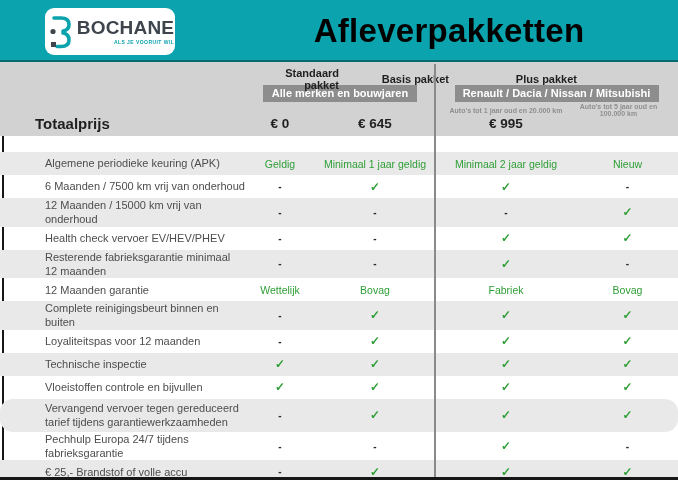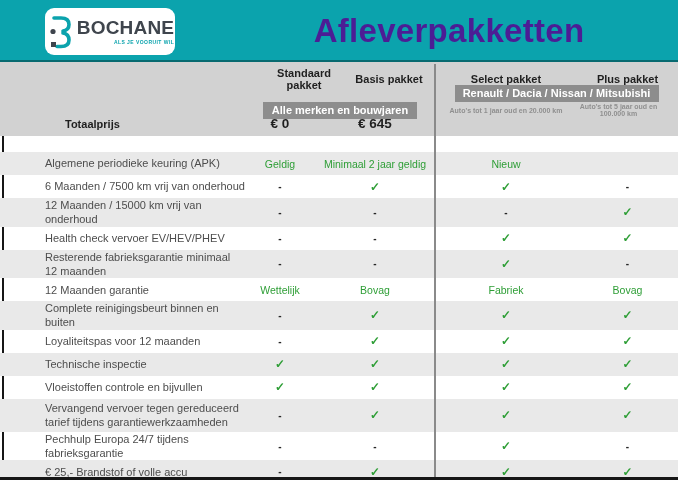--- a/index.html
+++ b/index.html
@@ -7,57 +7,57 @@
 
   
   .topbar{position:absolute;top:0;left:0;width:678px;height:62px;background:#0ba3ad;
           border-bottom:2px solid rgba(0,0,0,0.35);box-sizing:border-box;z-index:3;}
   .logo-card{position:absolute;left:45px;top:8px;width:130px;height:47px;background:#ffffff;
              border-radius:9px;display:flex;align-items:center;justify-content:center;gap:5px;}
   .logo-texts{display:flex;flex-direction:column;align-items:flex-end;}
   .logo-name{font-size:19px;font-weight:700;color:#3f454d;letter-spacing:0.2px;line-height:1;}
   .logo-tagline{font-size:5px;font-weight:700;color:#0ba3ad;letter-spacing:0.45px;margin-top:2px;}
   .title{position:absolute;left:230px;right:10px;top:12px;margin:0;text-align:center;
-         color:#4c1d95;font-size:33px;font-weight:700;letter-spacing:0.3px;}
+         color:#000000;font-size:33px;font-weight:700;letter-spacing:0.3px;}
 
   
   .left-line{position:absolute;left:2px;top:64px;bottom:2px;width:2px;background:#161616;z-index:1;}
   .divider-line{position:absolute;left:434px;top:64px;bottom:3px;width:2px;background:#8a8a8a;z-index:5;}
 
   
   .grid{display:grid;grid-template-columns:245px 70px 120px 142px 101px;align-items:center;}
 
   
   .table-head{position:relative;z-index:2;margin-top:62px;background:#d2d2d2;
               padding-top:5px;padding-bottom:3px;}
   .titles-row{height:16px;}
-  .col-title{text-align:center;font-size:11px;font-weight:700;color:#1f1f1f;}
+  .col-title{text-align:right;font-size:11px;font-weight:700;color:#1f1f1f;}
   .col-title.nudge-a{transform:translateX(24px);}
   .col-title.nudge-b{transform:translateX(14px);}
   .banners-row{height:17px;margin-top:2px;}
   .banner-area{grid-column:2/4;display:flex;justify-content:center;align-items:center;}
   .banner-area.right{grid-column:4/6;}
   .banner{background:#8d8d8d;color:#ffffff;font-size:11px;font-weight:700;height:17px;
           line-height:17px;text-align:center;}
   .banner.left-b{width:154px;}
   .banner.right-b{width:204px;}
   .notes-row{height:10px;margin-top:1px;}
   .note{text-align:center;font-size:7px;font-weight:700;color:#8f8f8f;}
   .note.c4{grid-column:4;}
   .note.c5{grid-column:5;transform:translateX(-9px);}
   .price-row{height:19px;margin-top:1px;}
-  .total-label{padding-left:45px;font-size:11px;font-weight:700;color:#1f1f1f;margin-left:20px;}
+  .total-label{padding-left:35px;font-size:15px;font-weight:700;color:#1f1f1f;}
   .price{text-align:center;font-size:13.5px;font-weight:700;color:#1f1f1f;}
 
   .gap{height:16px;}
 
   
   .rows{position:relative;}
   .row{min-height:23px;}
-  .row.tall{min-height:33px;}
+  .row.tall{min-height:33px;border-radius:13px;}
   .row:nth-child(odd){background:#e9e9e9;position:relative;z-index:2;}
   .row-label{padding-left:45px;font-size:11px;color:#4d4d4d;line-height:1.3;max-width:205px;}
   .cell{text-align:center;}
   .cell.check{color:#2e9e36;font-size:12px;font-weight:700;}
   .cell.dash{color:#262626;font-size:10px;font-weight:700;}
   .cell.green-text{color:#2e9e36;font-size:10.5px;font-weight:400;}
 
   .bottom-line{position:absolute;left:0;bottom:0;width:678px;height:3px;background:#161616;z-index:6;}
 </style>
 </head>
@@ -82,50 +82,51 @@
   </header>
 
   <div class="left-line"></div>
   <div class="divider-line"></div>
 
   <div class="table-head">
     <div class="grid titles-row">
       <div></div>
       <div class="col-title nudge-a">Standaard pakket</div>
       <div class="col-title nudge-b">Basis pakket</div>
-      <div class="col-title">Select pakket</div>
       <div class="col-title">Plus pakket</div>
     </div>
     <div class="grid banners-row">
       <div></div>
+      <div class="banner-area">
+        <div class="banner left-b">Alle merken en bouwjaren</div>
+      </div>
       <div class="banner-area right">
         <div class="banner right-b">Renault / Dacia / Nissan / Mitsubishi</div>
-      </div>
-      <div class="banner-area">
-        <div class="banner left-b">Alle merken en bouwjaren</div>
       </div>
     </div>
     <div class="grid notes-row">
       <div></div>
       <div class="note c4">Auto's tot 1 jaar oud en 20.000 km</div>
       <div class="note c5">Auto's tot 5 jaar oud en 100.000 km</div>
     </div>
     <div class="grid price-row">
       <div class="total-label">Totaalprijs</div>
       <div class="price">€ 0</div>
       <div class="price">€ 645</div>
+      <div class="price">€ 995</div>
     </div>
   </div>
 
   <div class="gap"></div>
 
   <div class="rows" id="rows">
       <div class="grid row">
         <div class="row-label">Algemene periodieke keuring (APK)</div>
         <div class="cell green-text">Geldig</div>
+        <div class="cell green-text">Minimaal 1 jaar geldig</div>
         <div class="cell green-text">Minimaal 2 jaar geldig</div>
         <div class="cell green-text">Nieuw</div>
       </div>
       <div class="grid row">
         <div class="row-label">6 Maanden / 7500 km vrij van onderhoud</div>
         <div class="cell dash">-</div>
         <div class="cell check">✓</div>
         <div class="cell check">✓</div>
         <div class="cell dash">-</div>
       </div>

